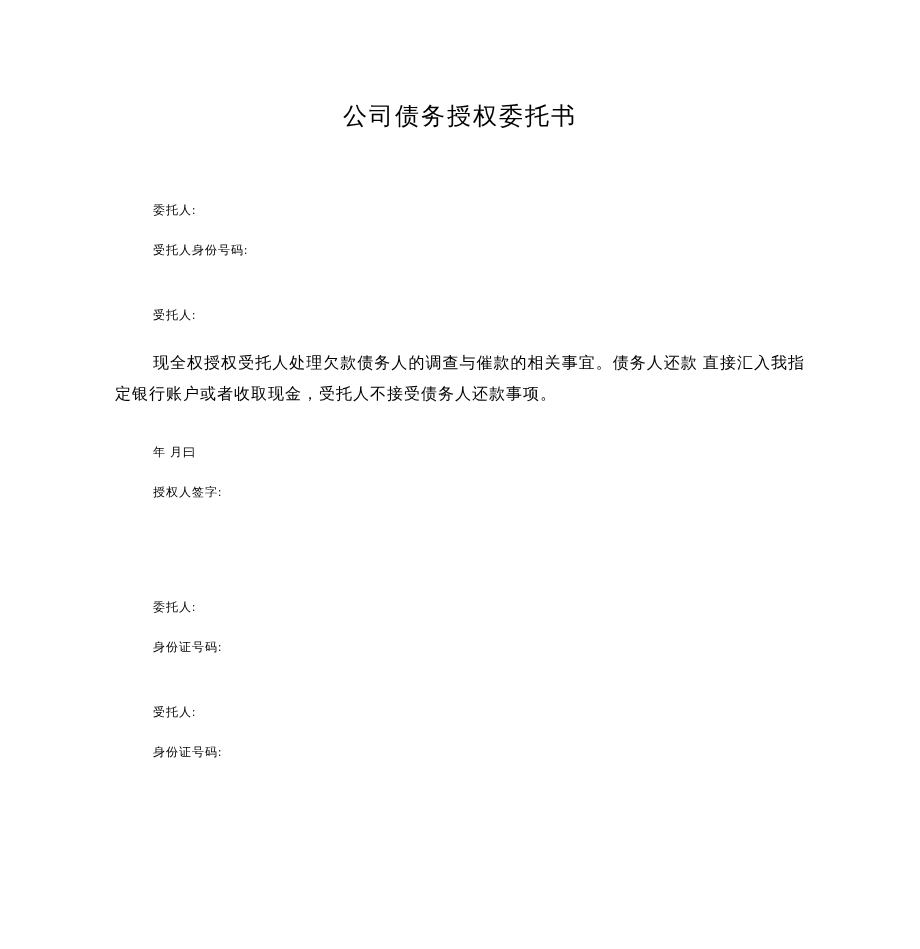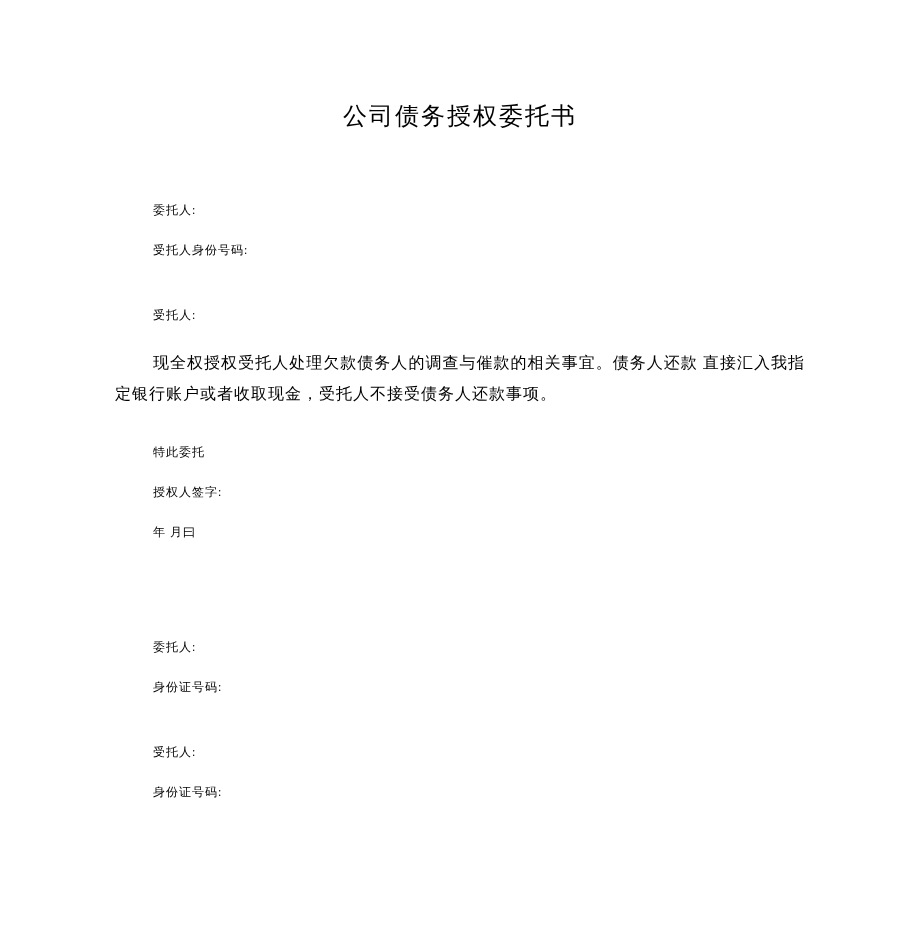--- a/index.html
+++ b/index.html
@@ -55,23 +55,22 @@
 
   <h1 class="title">公司债务授权委托书</h1>
 
   <div class="field">委托人:</div>
   <div class="field">受托人身份号码:</div>
 
   <div class="field extra-gap">受托人:</div>
 
   <p class="body-text">现全权授权受托人处理欠款债务人的调查与催款的相关事宜。债务人还款 直接汇入我指定银行账户或者收取现金，受托人不接受债务人还款事项。</p>
 
-  <div class="field">特此委托</div>
+  <div class="field">年 月曰</div>
   <div class="field">授权人签字:</div>
-  <div class="field">年 月曰</div>
 
   <div class="section-break"></div>
 
   <div class="field">委托人:</div>
   <div class="field">身份证号码:</div>
 
   <div class="field extra-gap">受托人:</div>
   <div class="field">身份证号码:</div>
 
 </div>

